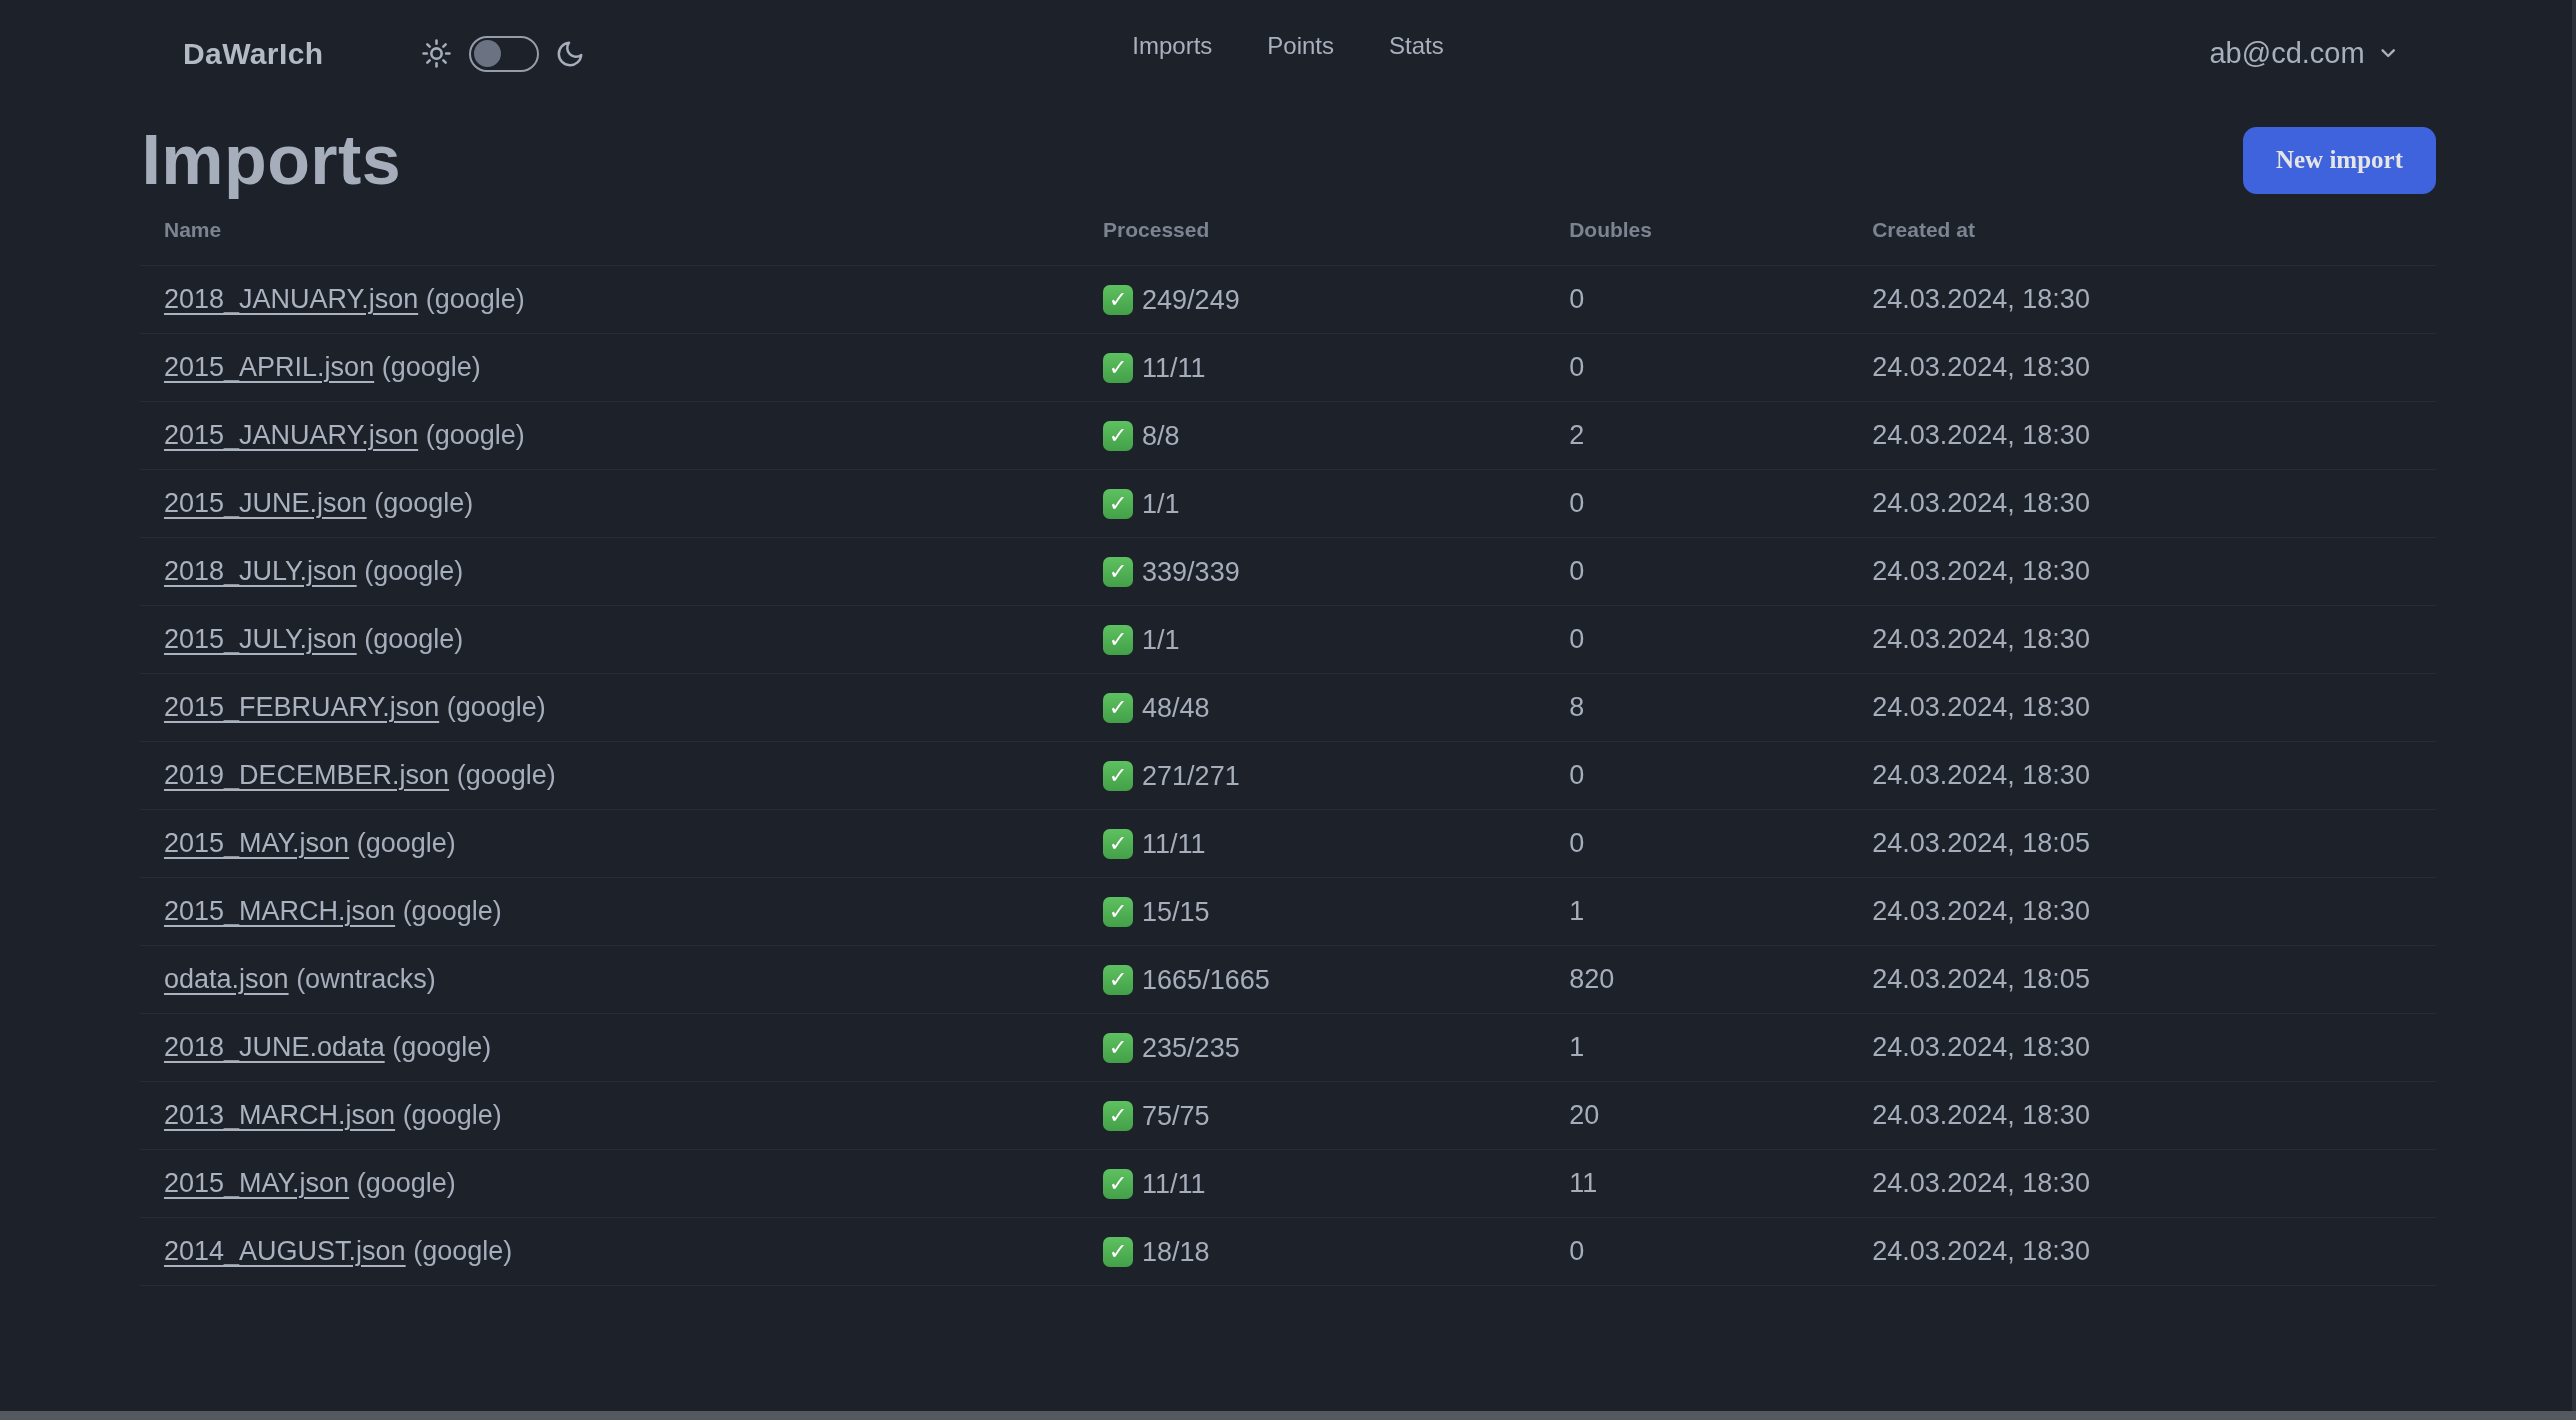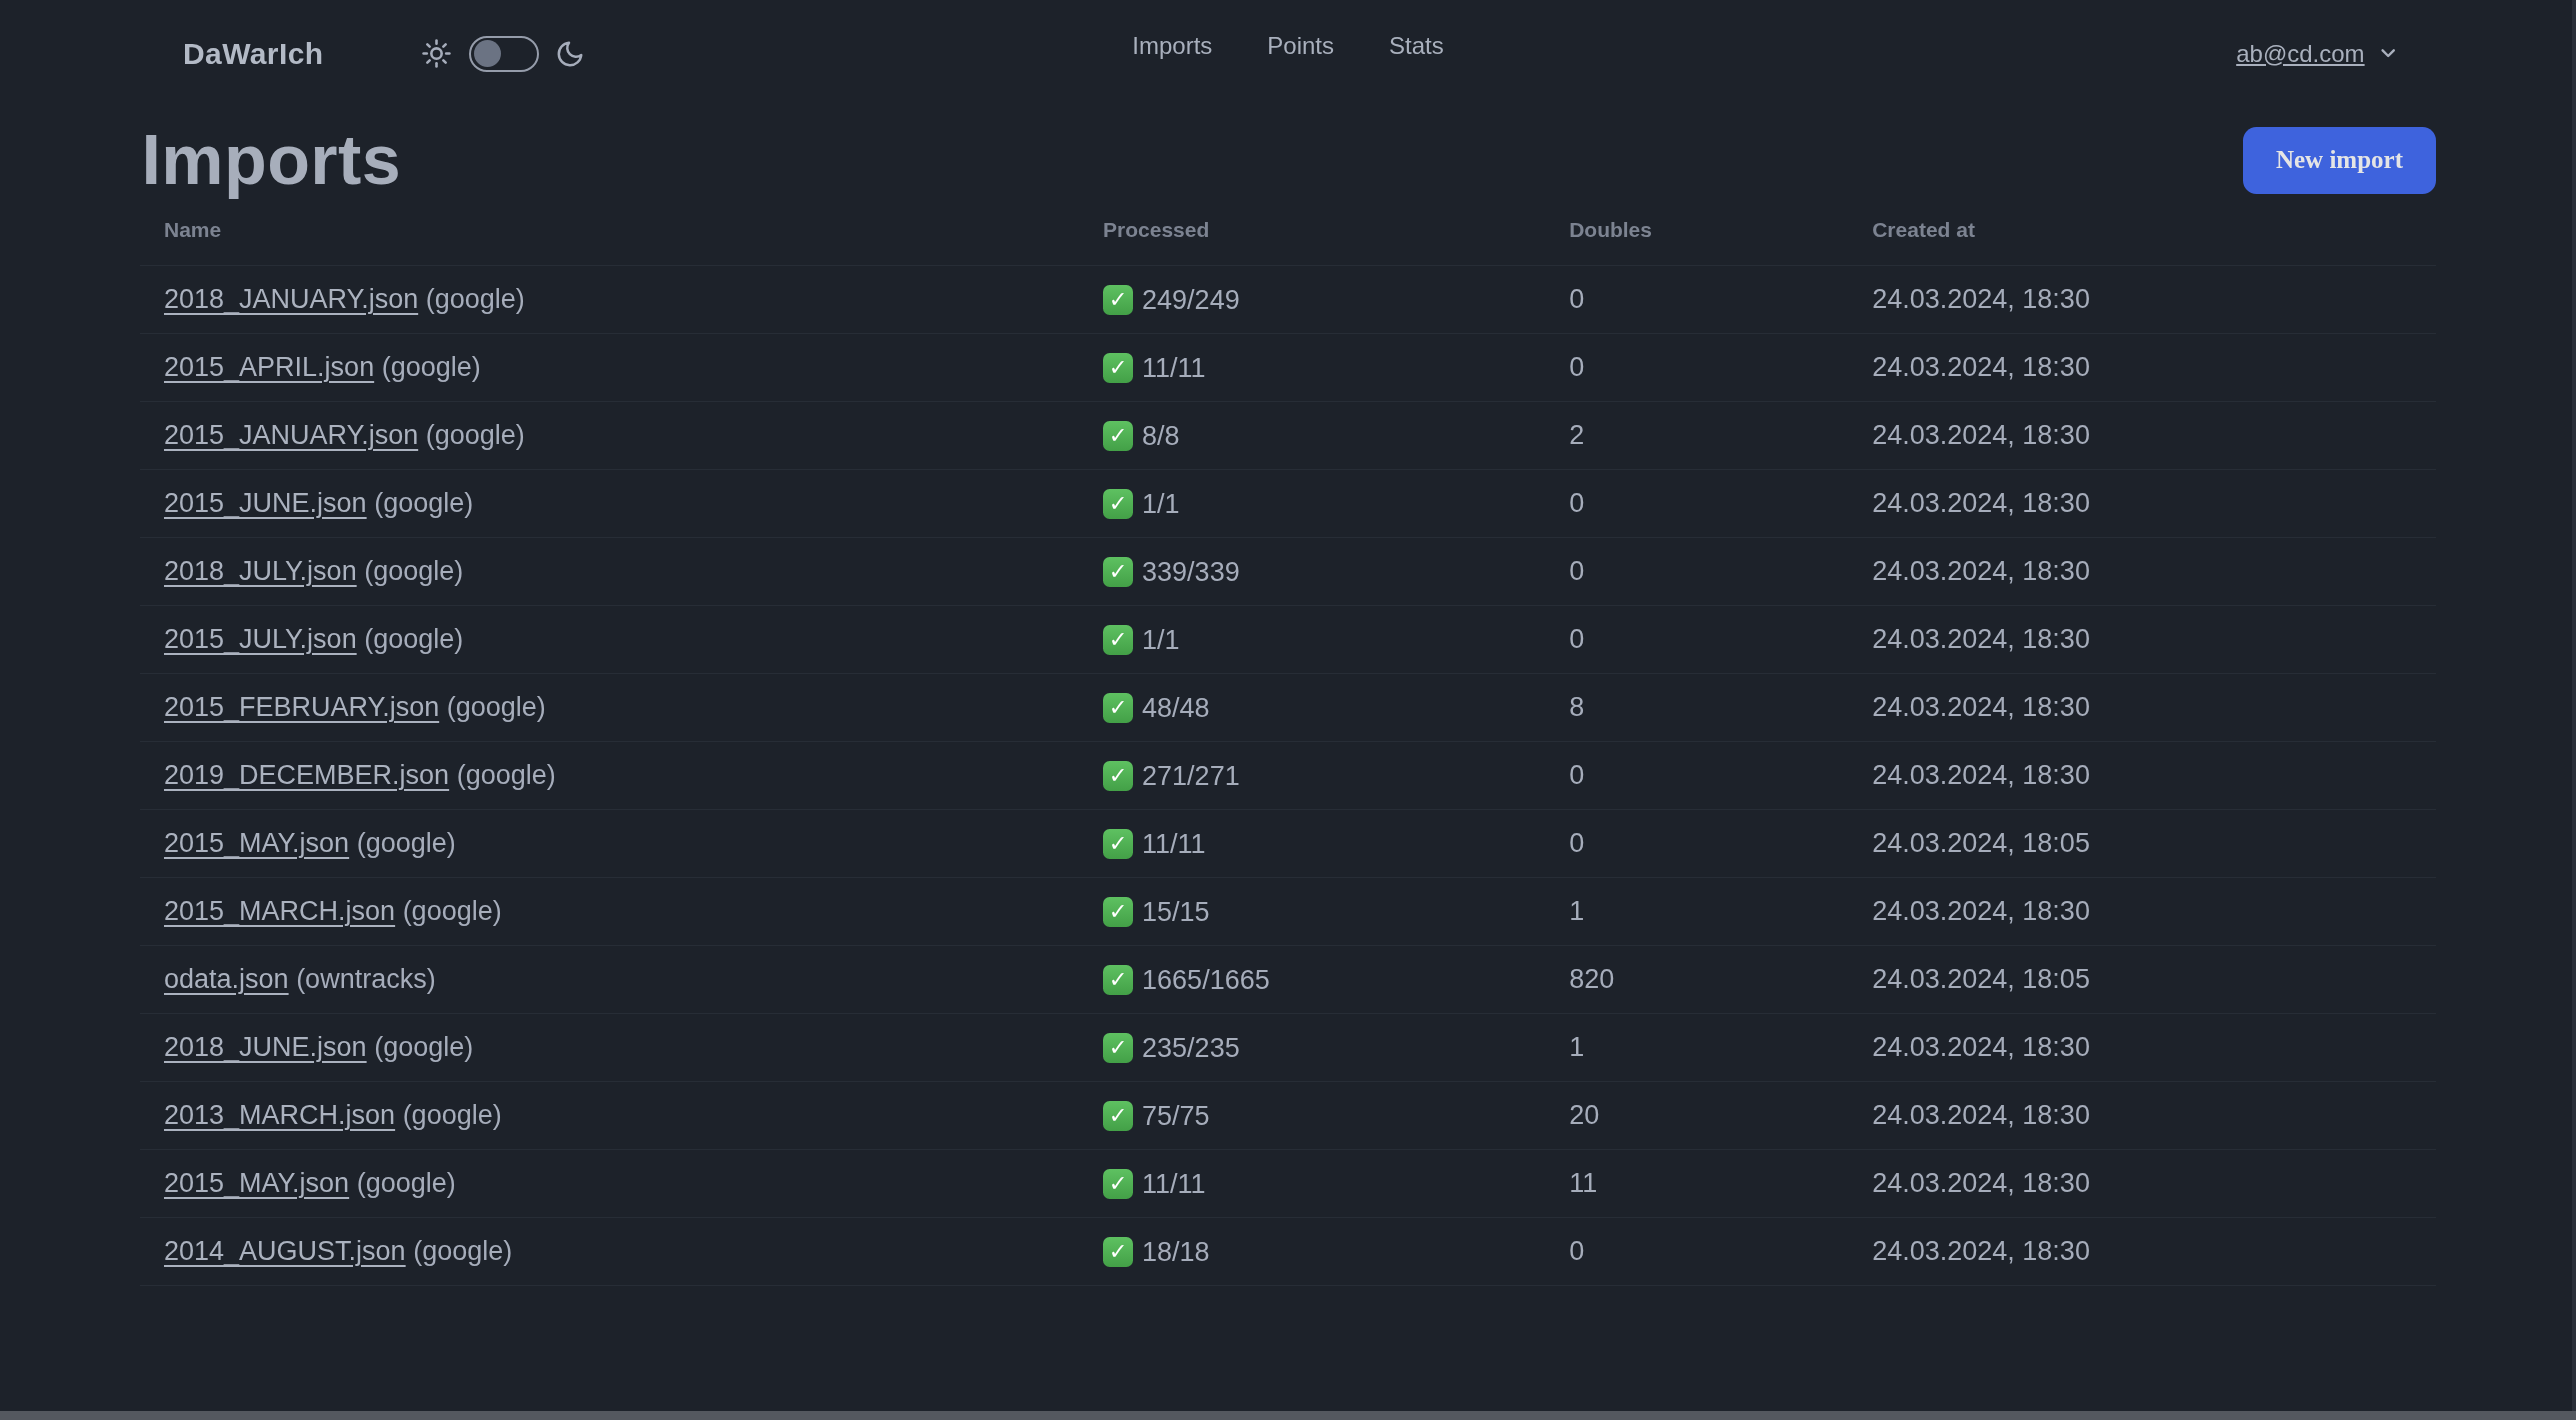--- a/index.html
+++ b/index.html
@@ -32,21 +32,21 @@
     background:#6b7383;
     position:absolute; left:3px; top:2.2px;
   }
   .nav-center {
     position:absolute; left:50%; top:0; height:100%;
     transform:translateX(-50%);
     display:flex; align-items:center; gap:55px;
   }
   .nav-link { font-size:24px; color:#a9b0bd; text-decoration:none; cursor:pointer; }
   .nav-right { margin-left:auto; display:flex; align-items:center; gap:12px; cursor:pointer; }
-  .user-email { font-size:24px; color:#a9b0bd;text-decoration:underline; }
+  .user-email { font-size:29px; color:#a9b0bd; }
 
   
   .main { width:2296px; margin:0 auto; padding-top:30px; }
   .page-header {
     display:flex; justify-content:space-between; align-items:center;
     height:78px; padding-left:1.5px;
   }
   .page-title { font-size:70px; font-weight:700; color:#a7aebb; letter-spacing:0.4px; }
   .btn-primary {
     background:#3e63dd; color:#e5e5e5;
@@ -315,21 +315,21 @@
         <span class="check">✓</span>
         <span>1665/1665</span>
       </span>
     </td>
     <td>820</td>
     <td>24.03.2024, 18:05</td>
   </tr>
 
   <tr>
     <td>
-      <a class="file-link">2018_JUNE.json</a>
+      <a class="file-link">2018_JUNE.odata</a>
       <span class="source"> (google)</span>
     </td>
     <td>
       <span class="processed-wrap">
         <span class="check">✓</span>
         <span>235/235</span>
       </span>
     </td>
     <td>1</td>
     <td>24.03.2024, 18:30</td>

